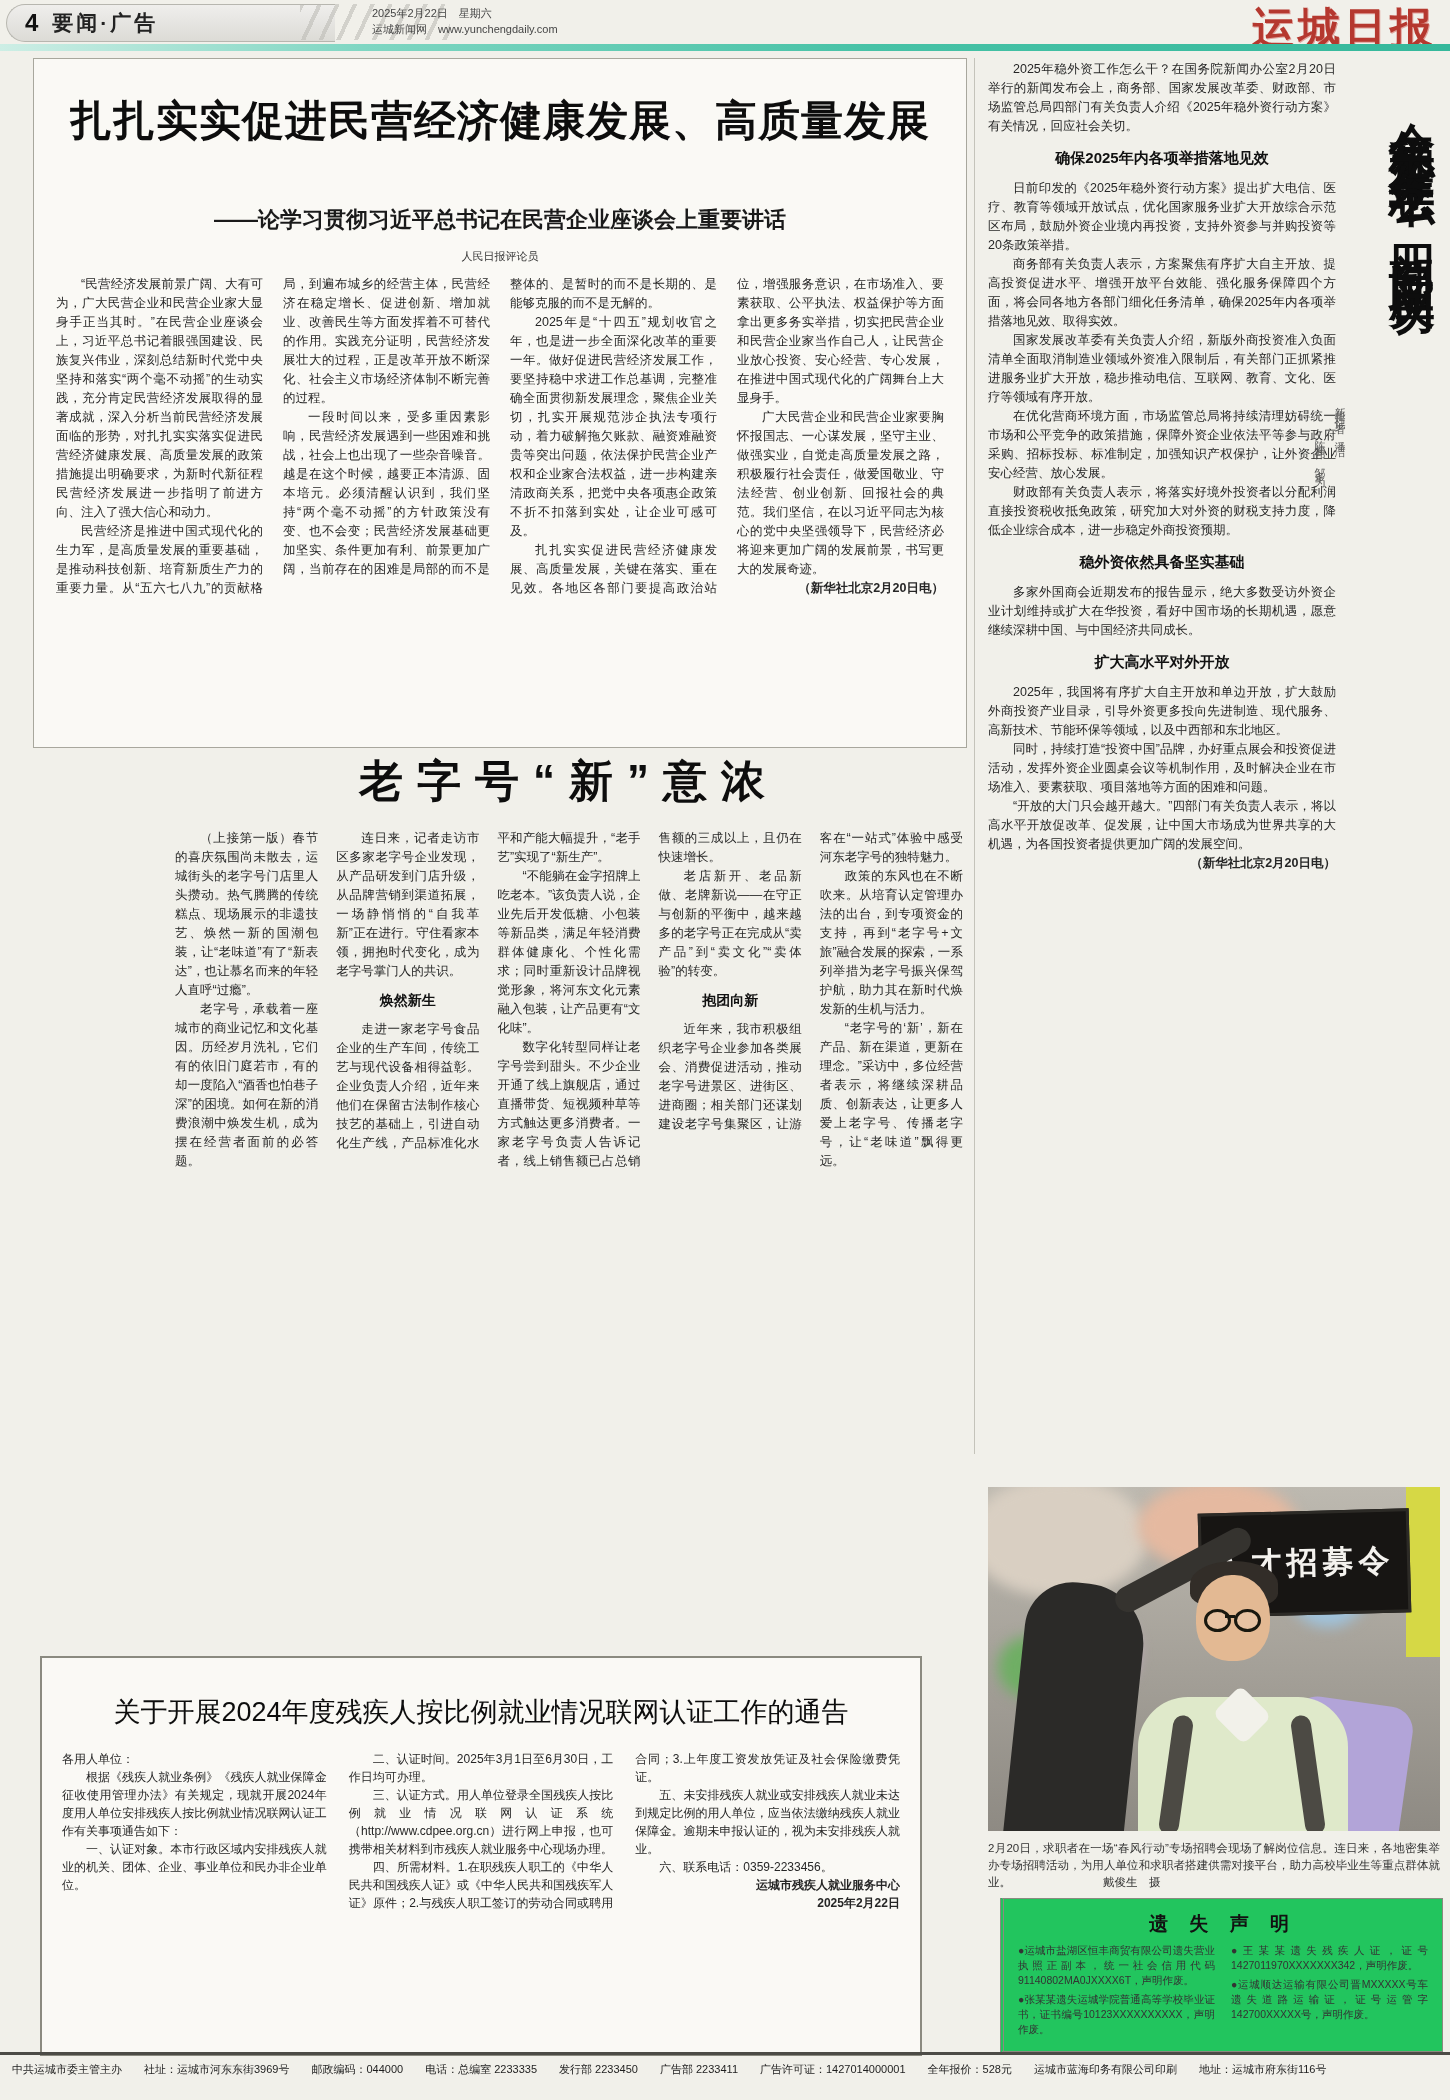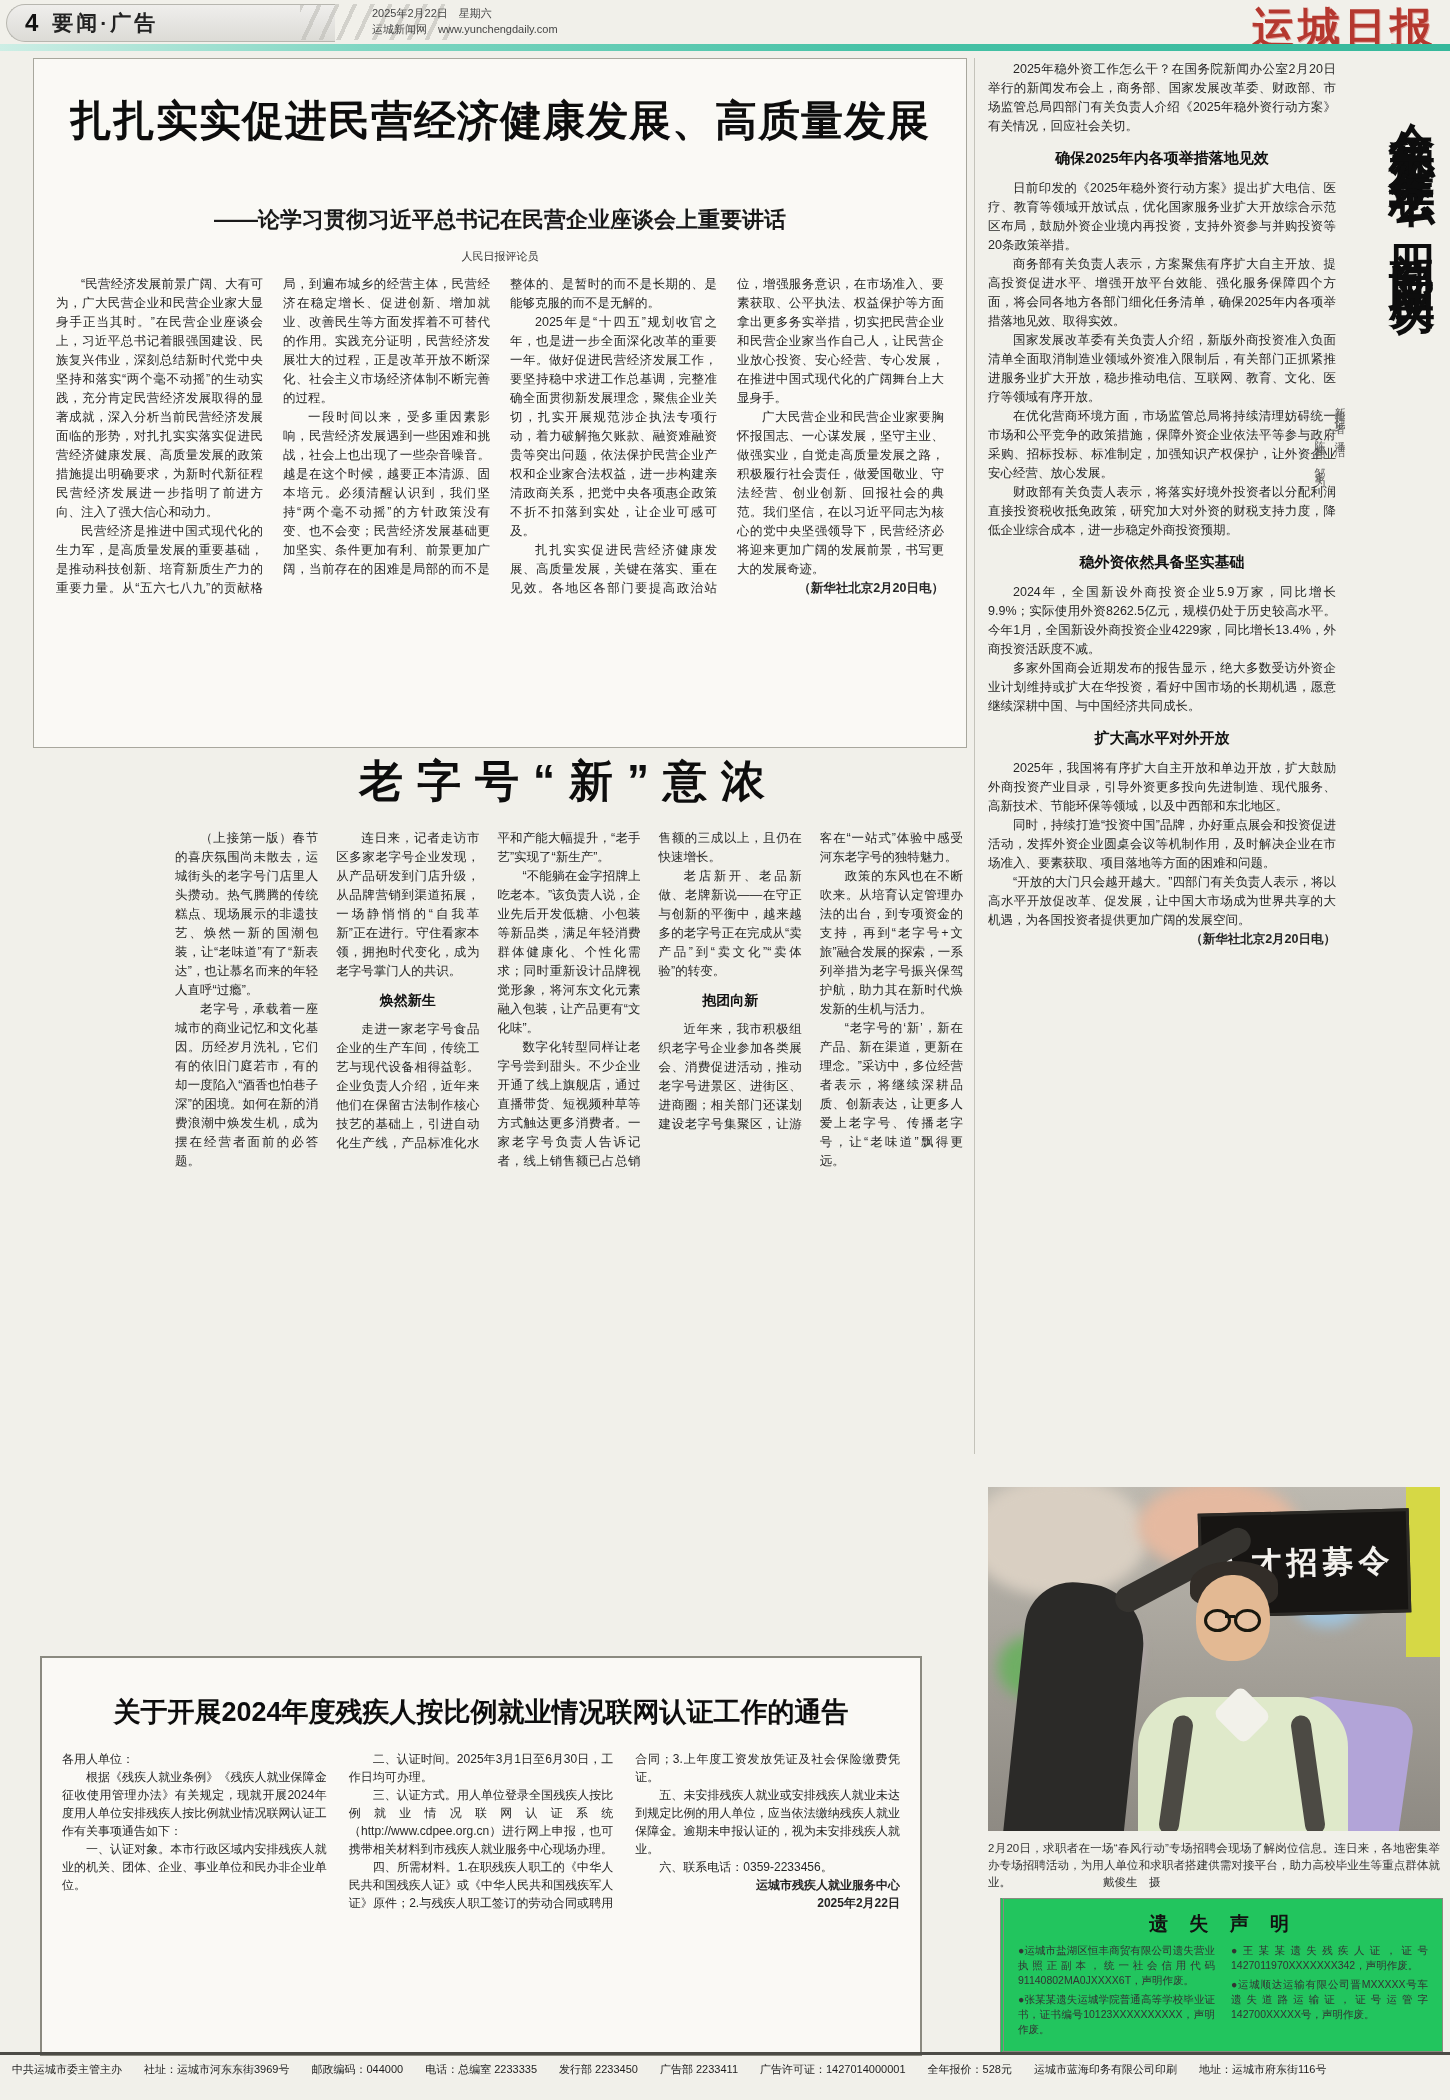--- a/index.html
+++ b/index.html
@@ -39,21 +39,21 @@
   .right-col{position:absolute;left:988px;top:60px;width:348px;height:1392px;font-size:12.5px;line-height:19px;
              text-align:justify;overflow:hidden;color:#262626;}
   .right-col p.flow-subhead{font-size:15px;margin:12px 0;}
   .vert-headline{position:absolute;left:1352px;top:86px;height:1010px;width:92px;writing-mode:vertical-rl;
                  font-size:46px;font-weight:900;letter-spacing:7px;color:#0d0d0d;}
   .vert-byline{position:absolute;writing-mode:vertical-rl;font-size:11px;letter-spacing:4px;color:#555;}
   .vb1{left:1332px;top:398px;}
   .vb2{left:1312px;top:432px;}
   
   .notice-box{position:absolute;left:40px;top:1656px;width:878px;height:396px;border:2px solid #8b8a80;background:#faf9f5;}
-  .notice-headline{position:absolute;left:0;top:36px;width:100%;text-align:center;font-size:27px;font-weight:700;color:#0d0d0d;}
+  .notice-headline{position:absolute;left:0;top:36px;width:100%;text-align:center;font-size:27px;font-weight:400;color:#0d0d0d;}
   .notice-body{position:absolute;left:20px;top:92px;width:838px;height:286px;column-count:3;column-gap:22px;
                font-size:12px;line-height:18px;text-align:justify;overflow:hidden;color:#262626;}
   
   .photo{position:absolute;left:988px;top:1487px;width:452px;height:344px;overflow:hidden;
          background:linear-gradient(180deg,#bdb9b0 0%,#a39f97 55%,#8e8a83 100%);}
   .blob{position:absolute;border-radius:50%;filter:blur(7px);}
   .banner{position:absolute;right:30px;top:24px;width:205px;height:98px;background:#171513;color:#f4f2ee;
           display:flex;align-items:center;justify-content:center;font-size:31px;font-weight:900;letter-spacing:5px;
           transform:rotate(-1.5deg);border:3px solid #2c2a26;}
   .yellow-strip{position:absolute;right:0;top:0;width:34px;height:170px;background:#d6d845;}
@@ -135,21 +135,20 @@
   <div class="v-divider"></div>
   <div class="right-col flow">
       <p>2025年稳外资工作怎么干？在国务院新闻办公室2月20日举行的新闻发布会上，商务部、国家发展改革委、财政部、市场监管总局四部门有关负责人介绍《2025年稳外资行动方案》有关情况，回应社会关切。</p>
       <p class="flow-subhead">确保2025年内各项举措落地见效</p>
       <p>日前印发的《2025年稳外资行动方案》提出扩大电信、医疗、教育等领域开放试点，优化国家服务业扩大开放综合示范区布局，鼓励外资企业境内再投资，支持外资参与并购投资等20条政策举措。</p>
       <p>商务部有关负责人表示，方案聚焦有序扩大自主开放、提高投资促进水平、增强开放平台效能、强化服务保障四个方面，将会同各地方各部门细化任务清单，确保2025年内各项举措落地见效、取得实效。</p>
       <p>国家发展改革委有关负责人介绍，新版外商投资准入负面清单全面取消制造业领域外资准入限制后，有关部门正抓紧推进服务业扩大开放，稳步推动电信、互联网、教育、文化、医疗等领域有序开放。</p>
       <p>在优化营商环境方面，市场监管总局将持续清理妨碍统一市场和公平竞争的政策措施，保障外资企业依法平等参与政府采购、招标投标、标准制定，加强知识产权保护，让外资企业安心经营、放心发展。</p>
       <p>财政部有关负责人表示，将落实好境外投资者以分配利润直接投资税收抵免政策，研究加大对外资的财税支持力度，降低企业综合成本，进一步稳定外商投资预期。</p>
       <p class="flow-subhead">稳外资依然具备坚实基础</p>
-      <p>2024年，全国新设外商投资企业5.9万家，同比增长9.9%；实际使用外资8262.5亿元，规模仍处于历史较高水平。今年1月，全国新设外商投资企业4229家，同比增长13.4%，外商投资活跃度不减。</p>
       <p>多家外国商会近期发布的报告显示，绝大多数受访外资企业计划维持或扩大在华投资，看好中国市场的长期机遇，愿意继续深耕中国、与中国经济共同成长。</p>
       <p class="flow-subhead">扩大高水平对外开放</p>
       <p>2025年，我国将有序扩大自主开放和单边开放，扩大鼓励外商投资产业目录，引导外资更多投向先进制造、现代服务、高新技术、节能环保等领域，以及中西部和东北地区。</p>
       <p>同时，持续打造“投资中国”品牌，办好重点展会和投资促进活动，发挥外资企业圆桌会议等机制作用，及时解决企业在市场准入、要素获取、项目落地等方面的困难和问题。</p>
       <p>“开放的大门只会越开越大。”四部门有关负责人表示，将以高水平开放促改革、促发展，让中国大市场成为世界共享的大机遇，为各国投资者提供更加广阔的发展空间。</p>
       <p class="align-right">（新华社北京2月20日电）</p>
     </div>
   <div class="vert-byline vb1">新华社记者　潘洁</div>
   <div class="vert-byline vb2">陈炜伟　邹多为</div>
   <div class="vert-headline">今年稳外资工作怎么干？四部门回应关切</div>

